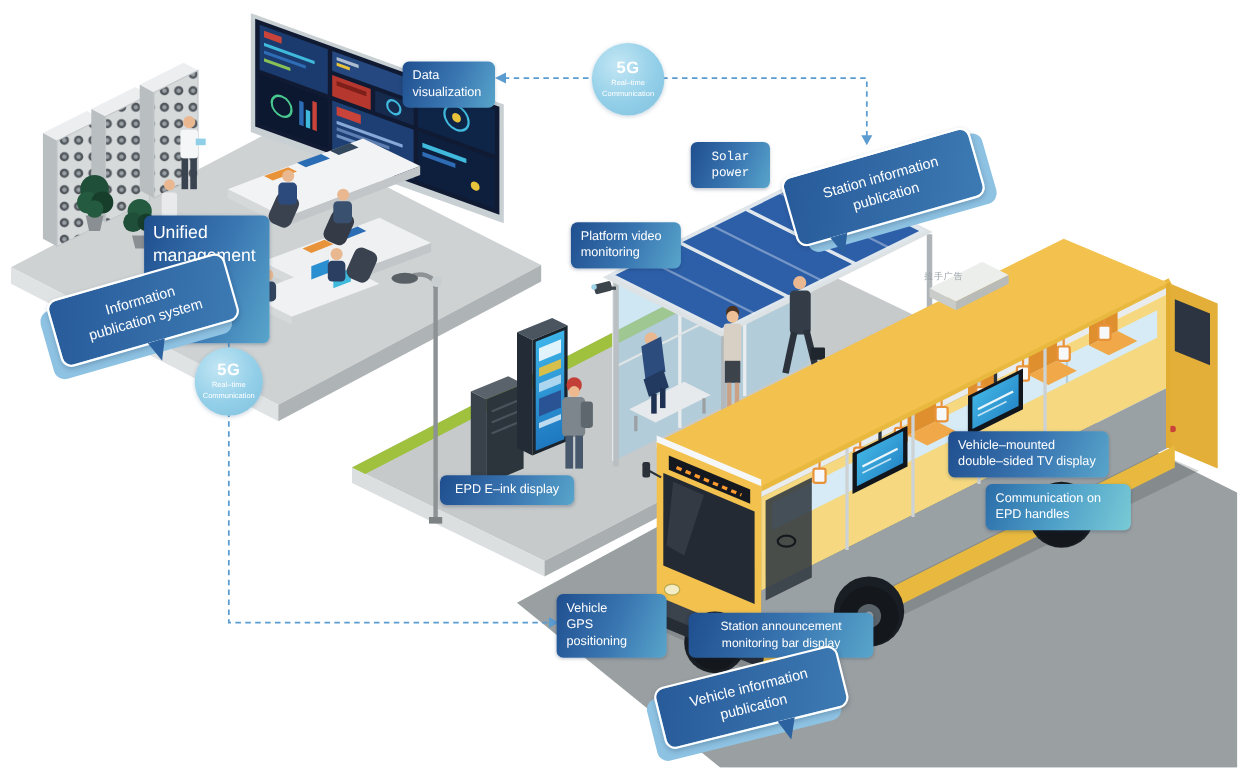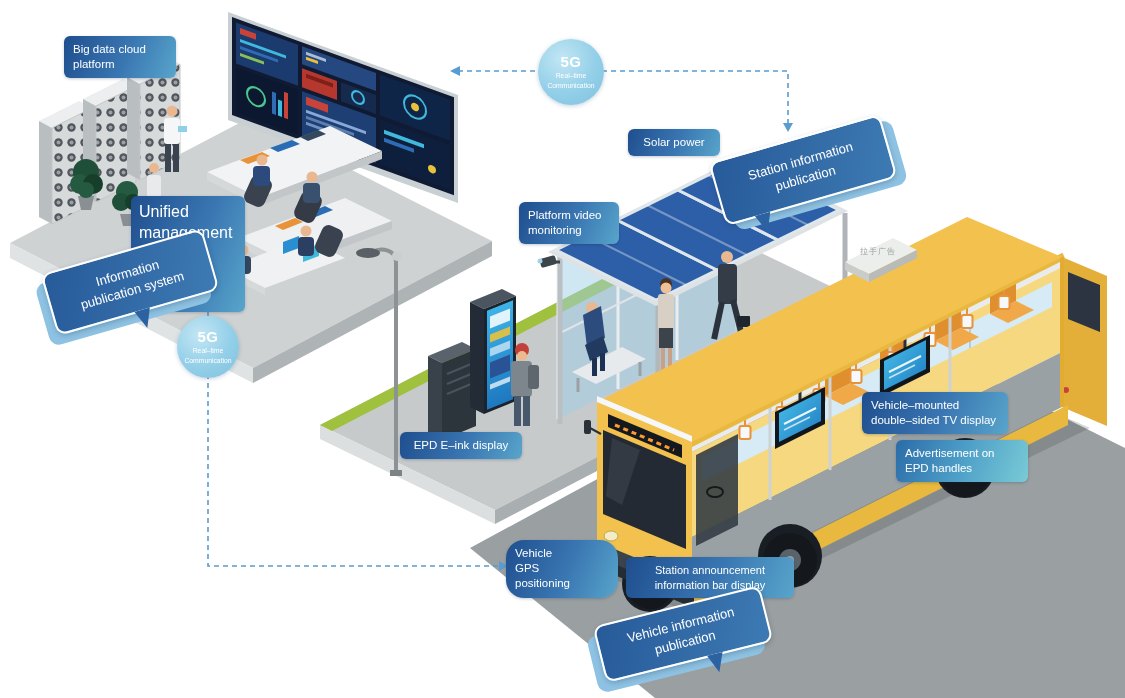--- a/index.html
+++ b/index.html
@@ -17,21 +17,21 @@
   .bubble .front{position:relative;box-sizing:border-box;width:100%;height:100%;display:flex;align-items:center;justify-content:center;
        text-align:center;background:linear-gradient(112deg,#275a99 0%,#3d7ab3 100%);border:2px solid #fff;border-radius:10px;
        color:#fff;font-size:13px;line-height:1.38;white-space:pre-line;padding:6px 10px;box-shadow:0 2px 5px rgba(20,40,70,.25);}
   .bubble .tail{position:absolute;bottom:-17px;width:0;height:0;border-left:8px solid transparent;border-right:8px solid transparent;
        border-top:19px solid #2d62a0;}
   .fivegee{position:absolute;border-radius:50%;background:radial-gradient(circle at 36% 30%,#c2e6f4 0%,#93cfe8 55%,#7fc0de 100%);
        color:#fff;display:flex;flex-direction:column;justify-content:center;text-align:center;
        box-shadow:0 1px 4px rgba(30,80,120,.25);}
   .fivegee .t{font-size:15px;font-weight:bold;letter-spacing:.5px;}
   .fivegee .s{font-size:6.8px;line-height:1.4;white-space:pre-line;margin-top:1px;}
-  .caption{position:absolute;font-size:8px;color:#98a0a6;letter-spacing:1px;margin-left:20px;}
+  .caption{position:absolute;font-size:8px;color:#98a0a6;letter-spacing:1px;}
 </style>
 </head>
 <body>
 
 <div class="stage">
 
 <svg width="1125" height="698" viewBox="0 0 1125 698">
   <defs>
     <pattern id="fans" width="13" height="15" patternUnits="userSpaceOnUse">
       <rect width="13" height="15" fill="#d7dadb"></rect>
@@ -394,37 +394,37 @@
     <path d="M458,71 H788 V124"></path>
     <path d="M208,230 V566 H500"></path>
   </g>
   <g fill="#5a9bd0">
     <polygon points="450,71 460,66 460,76"></polygon>
     <polygon points="788,132 783,123 793,123"></polygon>
     <polygon points="508,566 499,561 499,571"></polygon>
   </g>
 </svg>
 
-<div class="lbl" style="left:64px;top:36px;width:112px;">Big data cloud
-platform</div>
 <div class="lbl sm" style="left:131px;top:196px;width:114px;">Unified
 management and
 publishing platform</div>
-<div class="lbl center" style="left:628px;top:129px;width:92px;">Solar power</div>
+<div class="lbl" style="left:366px;top:56px;width:84px;">Data
+visualization</div>
+<div class="lbl center" style="left:628px;top:129px;width:72px;font-family:Liberation Mono, monospace;">Solar power</div>
 <div class="lbl" style="left:519px;top:202px;width:100px;">Platform video
 monitoring</div>
 <div class="lbl center" style="left:400px;top:432px;width:122px;">EPD E–ink display</div>
-<div class="lbl" style="left:506px;top:540px;width:112px;border-radius:18px;">Vehicle
+<div class="lbl" style="left:506px;top:540px;width:100px;">Vehicle
 GPS
 positioning</div>
 <div class="lbl center" style="left:626px;top:557px;width:168px;font-size:11px;">Station announcement
-information bar display</div>
+monitoring bar display</div>
 <div class="lbl" style="left:862px;top:392px;width:146px;">Vehicle–mounted
 double–sided TV display</div>
-<div class="lbl light" style="left:896px;top:440px;width:132px;">Advertisement on
+<div class="lbl light" style="left:896px;top:440px;width:132px;">Communication on
 EPD handles</div>
 
 <div class="bubble" style="left:46px;top:250px;width:168px;height:64px;">
   <div class="back"></div>
   <div class="front">Information
 publication system</div>
   <div class="tail" style="left:80px;"></div>
 </div>
 <div class="bubble b-station" style="left:714px;top:137px;width:178px;height:66px;">
   <div class="back"></div>

